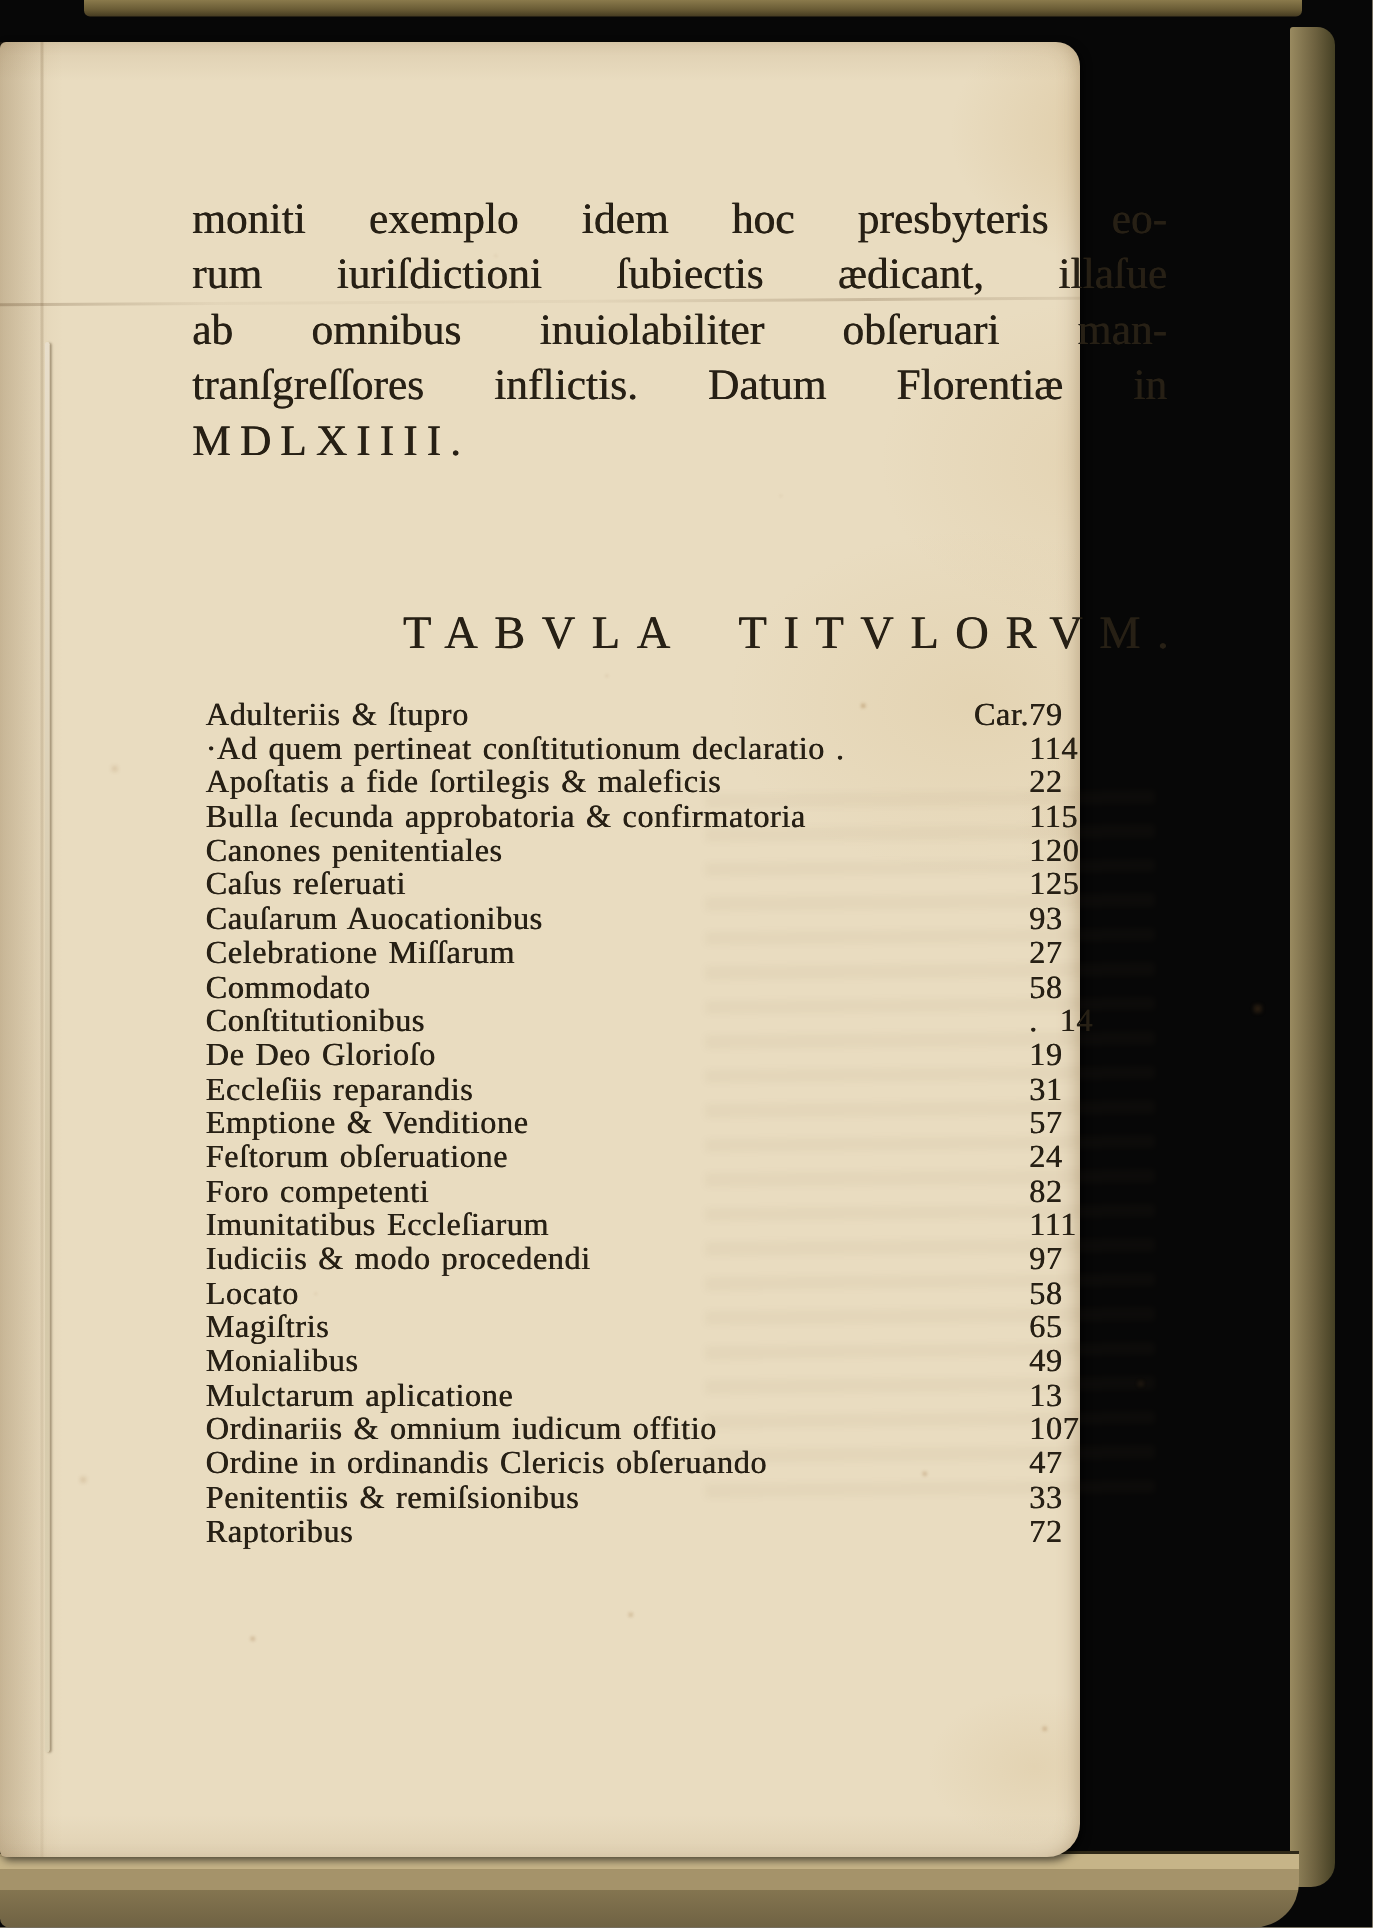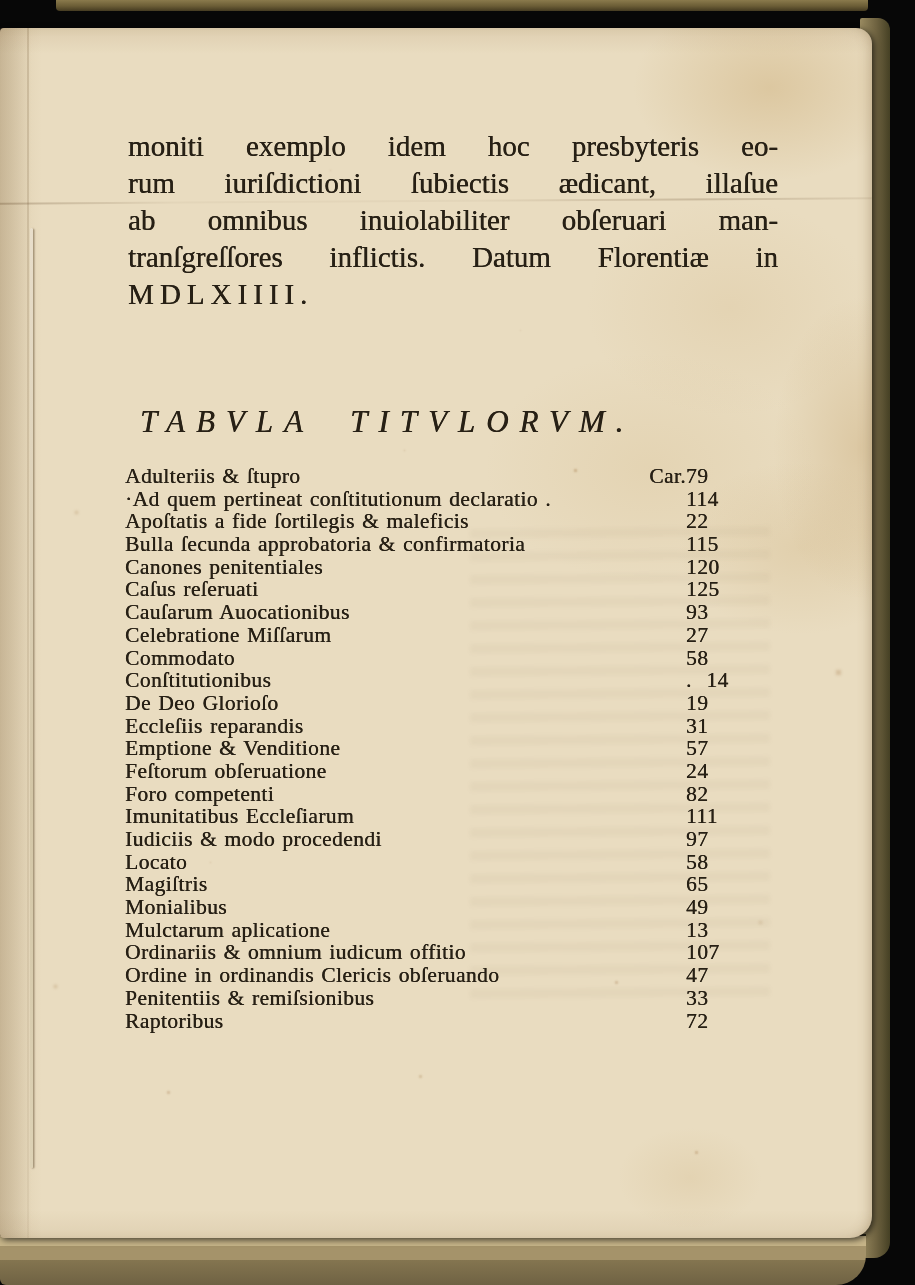--- a/index.html
+++ b/index.html
@@ -19,21 +19,21 @@
     background:linear-gradient(90deg,#998a60 0%,#6e6240 55%,#454024 100%);
     border-radius:2px 12px 16px 4px;
   }
   .tail-edge{
     position:absolute;top:1234px;left:0;width:866px;height:51px;
     background:linear-gradient(180deg,#2e2817 0px,#2e2817 2px,#c6b488 2px,#c6b488 12px,#a5936a 12px,#a5936a 26px,#847550 26px,#6f6243 100%);
     border-radius:0 0 30px 6px;
   }
   
   .page{
-    position:absolute;left:0;top:28px;width:872px;height:1210px;
+    position:absolute;left:0;top:28px;width:720px;height:1210px;
     border-radius:4px 16px 22px 4px;
     color:#272015;
     background-color:#e9dcc0;
     background-image:
       radial-gradient(ellipse 190px 130px at 770px 60px,  rgba(193,156,94,.32), rgba(193,156,94,0) 72%),
       radial-gradient(ellipse 120px 210px at 860px 420px, rgba(186,148,88,.28), rgba(186,148,88,0) 72%),
       radial-gradient(ellipse 170px 120px at 800px 520px, rgba(196,162,104,.22), rgba(196,162,104,0) 72%),
       radial-gradient(ellipse 230px 160px at 650px 440px, rgba(200,168,110,.16), rgba(200,168,110,0) 72%),
       radial-gradient(ellipse 200px 150px at 730px 280px, rgba(196,160,100,.14), rgba(196,160,100,0) 72%),
       radial-gradient(ellipse 100px 70px at 690px 1150px, rgba(190,155,95,.14), rgba(190,155,95,0) 72%),
@@ -73,26 +73,26 @@
       520px 302px 2px 0  rgba(146,98,44,.22);}
   .show-through{position:absolute;left:470px;top:500px;width:300px;height:480px;opacity:.5;
     background:repeating-linear-gradient(180deg, rgba(130,105,70,.10) 0 9px, rgba(130,105,70,0) 9px 23px);
     filter:blur(2px);transform:skewY(-.5deg);}
   
   .ink{text-shadow:.35px 0 0 currentColor;}
   .body-text{position:absolute;left:128px;top:100px;width:650px;font-size:29px;}
   .pline{height:37px;line-height:37px;white-space:nowrap;}
   .jline{white-space:normal;text-align:justify;text-align-last:justify;-moz-text-align-last:justify;}
   .final-line{letter-spacing:6px;}
-  .heading{position:absolute;left:140px;top:376px;width:650px;text-align:left;
-    font-size:31px;letter-spacing:11px;word-spacing:18px;white-space:nowrap;font-style:italic;}
+  .heading{position:absolute;left:140px;top:376px;width:650px;text-align:right;
+    font-size:31px;letter-spacing:11px;word-spacing:18px;white-space:nowrap;}
   .index{position:absolute;left:125px;top:437px;width:625px;}
   .irow{display:flex;align-items:baseline;height:22.7px;line-height:22.7px;
     font-size:21.5px;letter-spacing:.4px;word-spacing:1.5px;white-space:nowrap;}
-  .ititle{flex:0 0 auto;}
+  .ititle{flex:0 0 auto;margin-left:12px;}
   .ifill{flex:1 1 auto;}
   .ifolio{flex:0 0 118px;text-align:right;}
   .ipage{flex:0 0 64px;white-space:pre;}
 </style>
 </head>
 <body>
 
 <div class="top-rod"></div>
 <div class="fore-edge"></div>
 <div class="tail-edge"></div>

